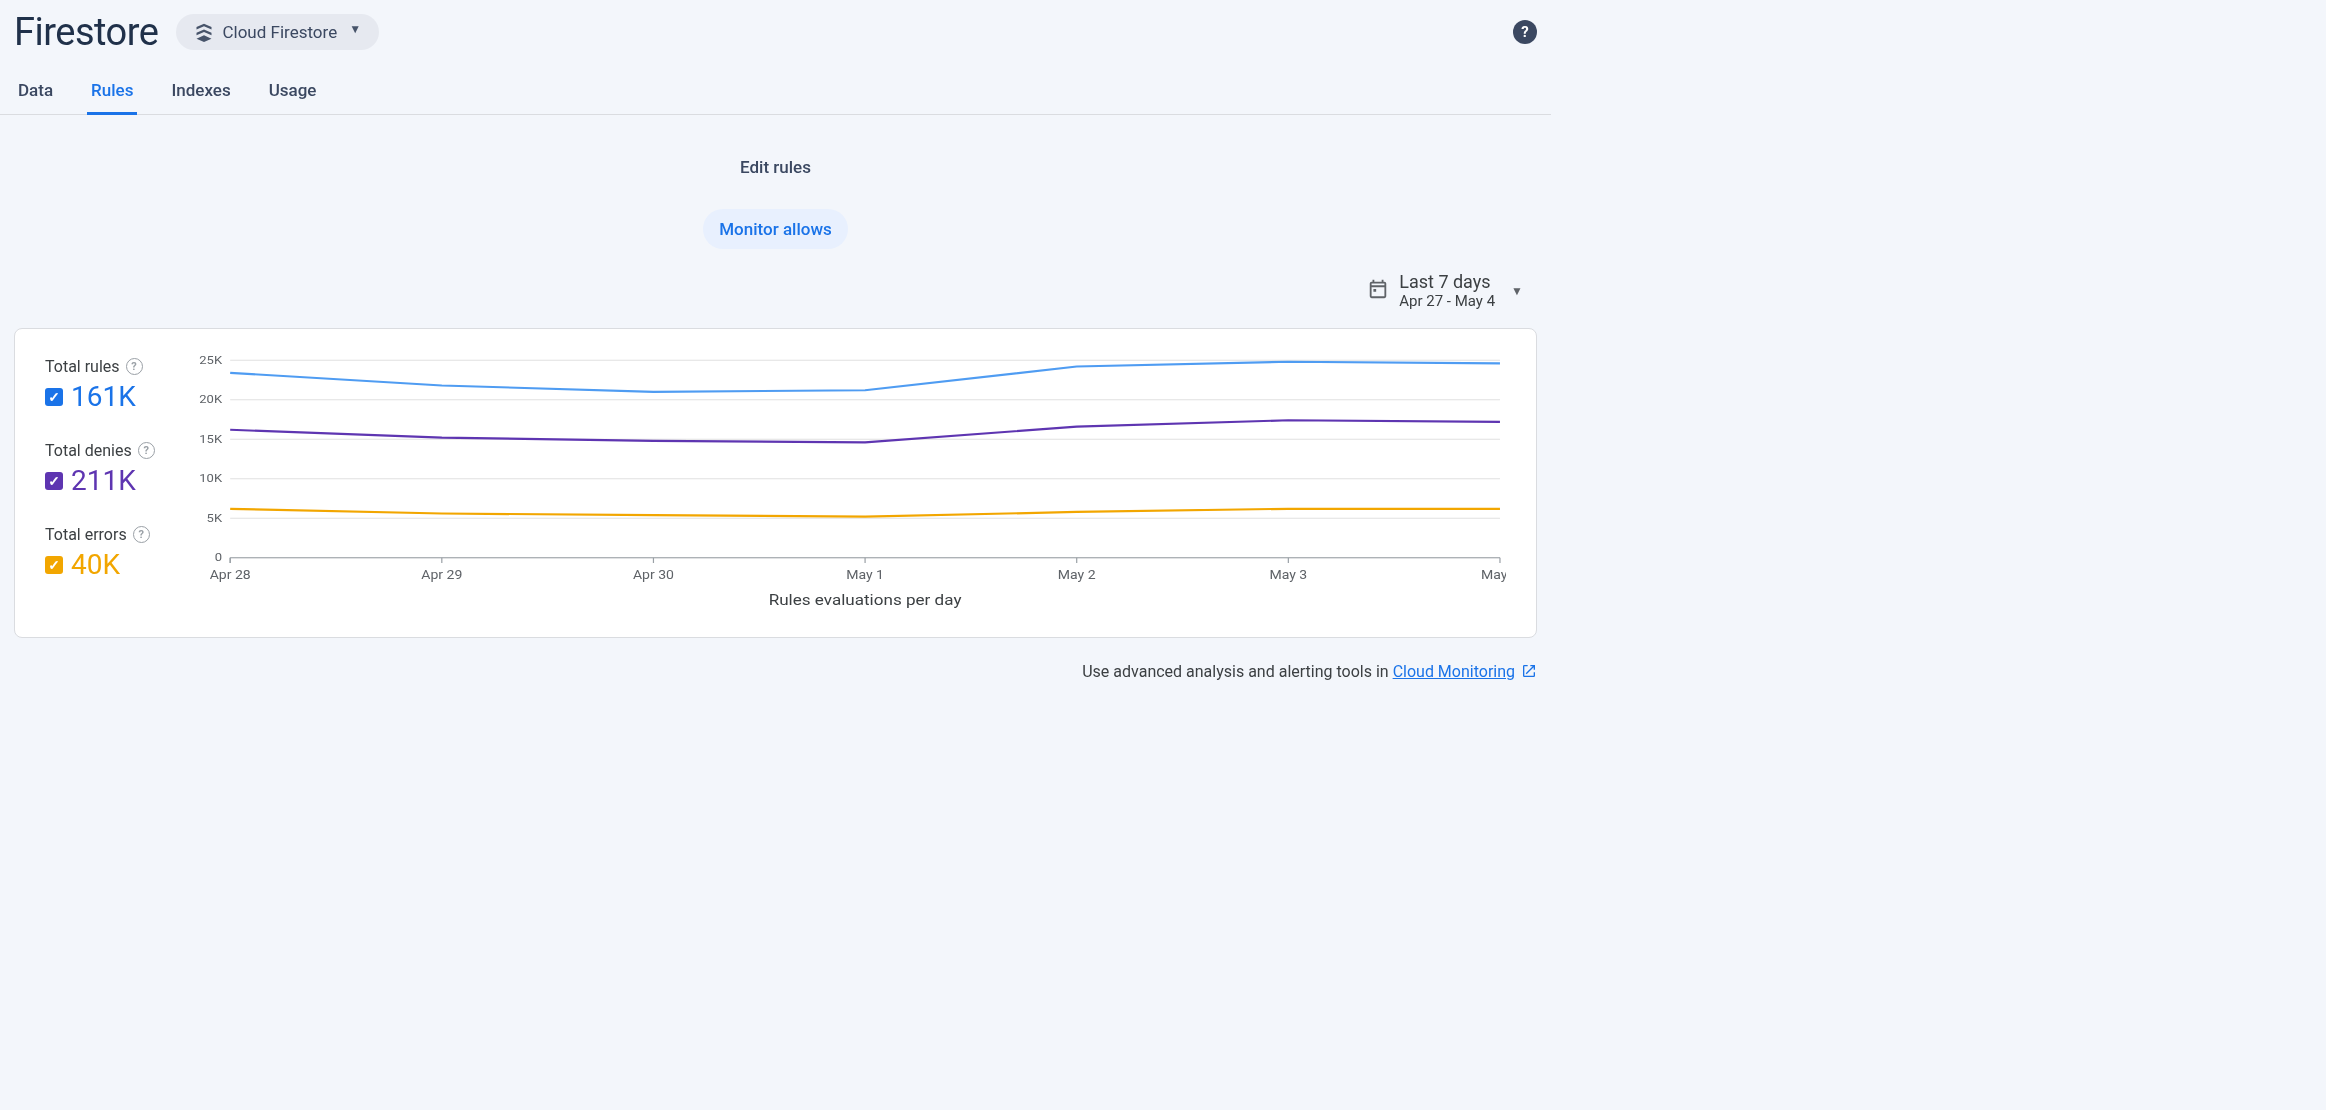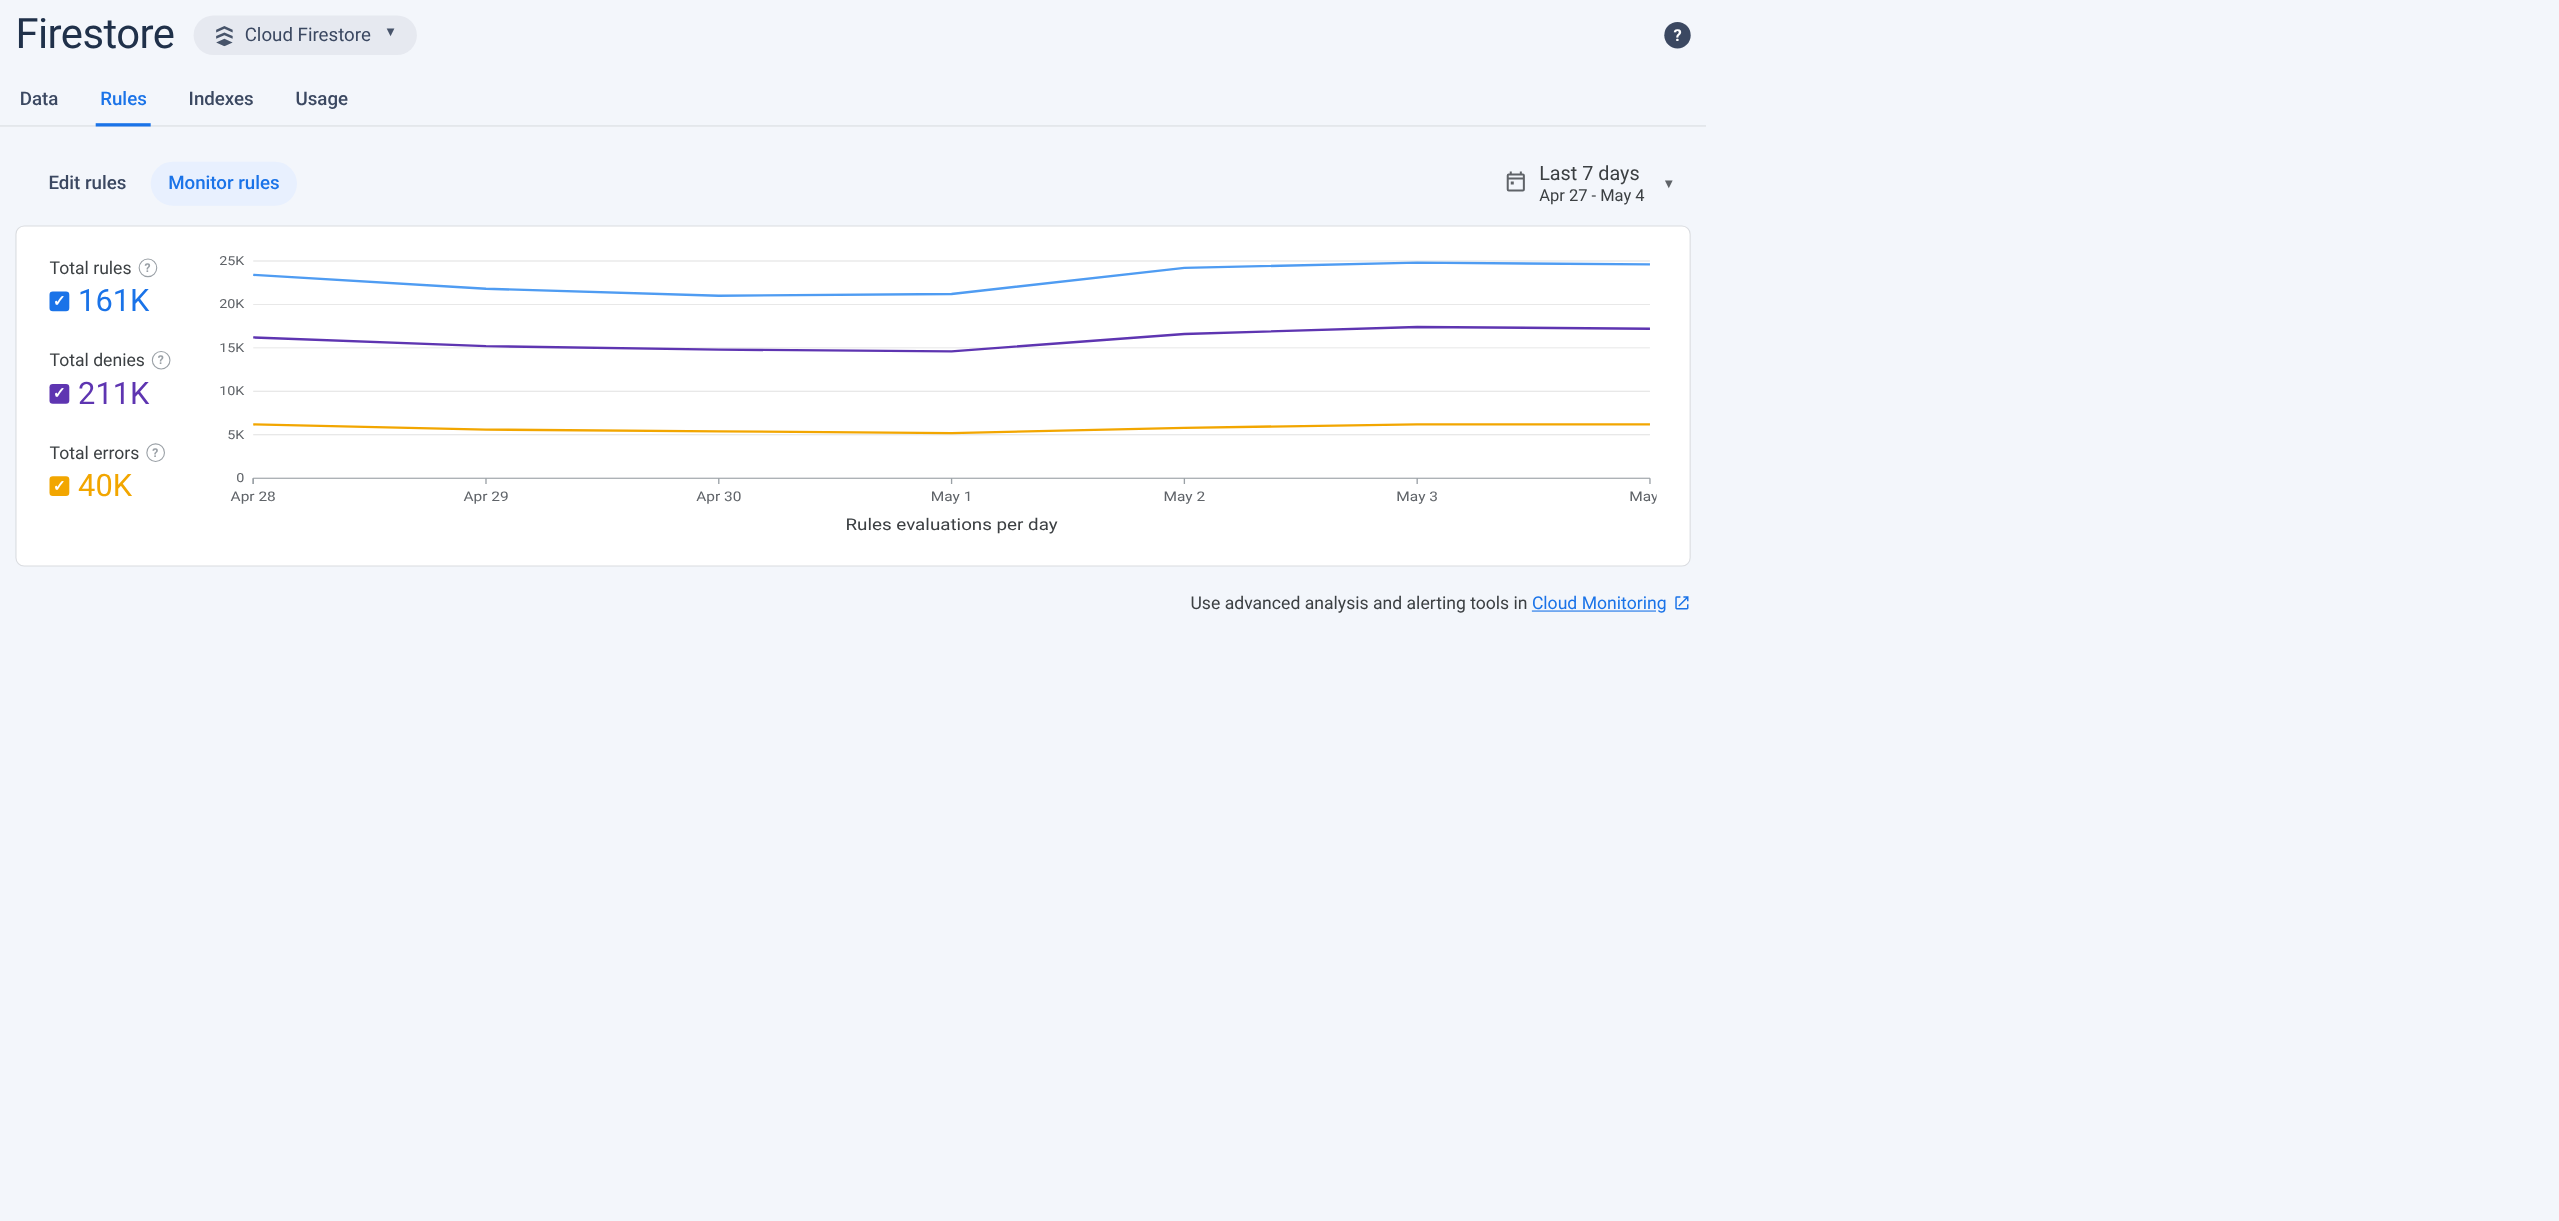--- a/index.html
+++ b/index.html
@@ -73,21 +73,22 @@
     margin-bottom: -1px;
   }
   .tab.active {
     color: #1a73e8;
     border-bottom-color: #1a73e8;
   }
   .sub-row {
     display: flex;
     align-items: center;
     padding: 32px 28px 12px 28px;
-    gap: 6px;
+    gap: 22px;
+    flex-direction: column;
   }
   .sub-btn {
     font-size: 17px;
     font-weight: 500;
     color: #3b4861;
     padding: 10px 16px;
     border-radius: 20px;
     cursor: pointer;
   }
   .sub-btn.active {
@@ -177,21 +178,21 @@
 
 <div class="tabs">
   <div class="tab">Data</div>
   <div class="tab active">Rules</div>
   <div class="tab">Indexes</div>
   <div class="tab">Usage</div>
 </div>
 
 <div class="sub-row">
   <div class="sub-btn">Edit rules</div>
-  <div class="sub-btn active">Monitor rules</div>
+  <div class="sub-btn active">Monitor allows</div>
   <div class="date-picker">
     <span class="cal-icon">
       <svg width="22" height="22" viewBox="0 0 24 24">
           <path fill="#5f6368" d="M19 4h-1V2h-2v2H8V2H6v2H5a2 2 0 0 0-2 2v14a2 2 0 0 0 2 2h14a2 2 0 0 0 2-2V6a2 2 0 0 0-2-2zm0 16H5V10h14v10zM5 8V6h14v2H5zm2 4h3v3H7v-3z"></path>
         </svg>
     </span>
     <span class="date-text">
       <span class="line1">Last 7 days</span>
       <span class="line2">Apr 27 - May 4</span>
     </span>

